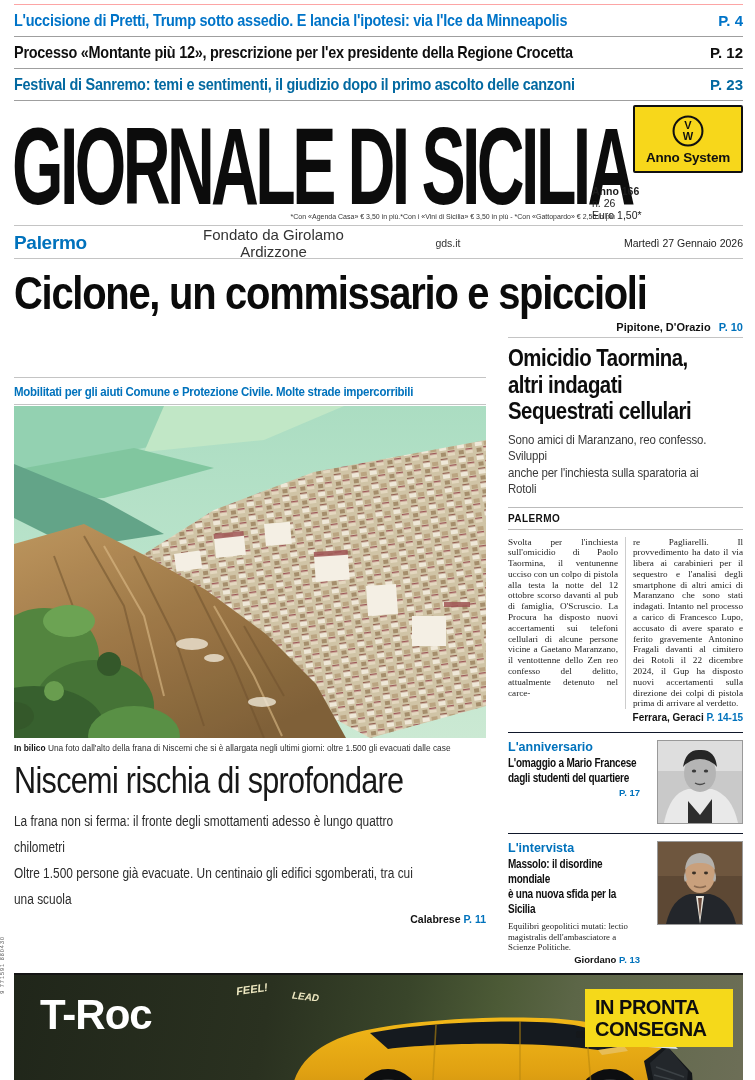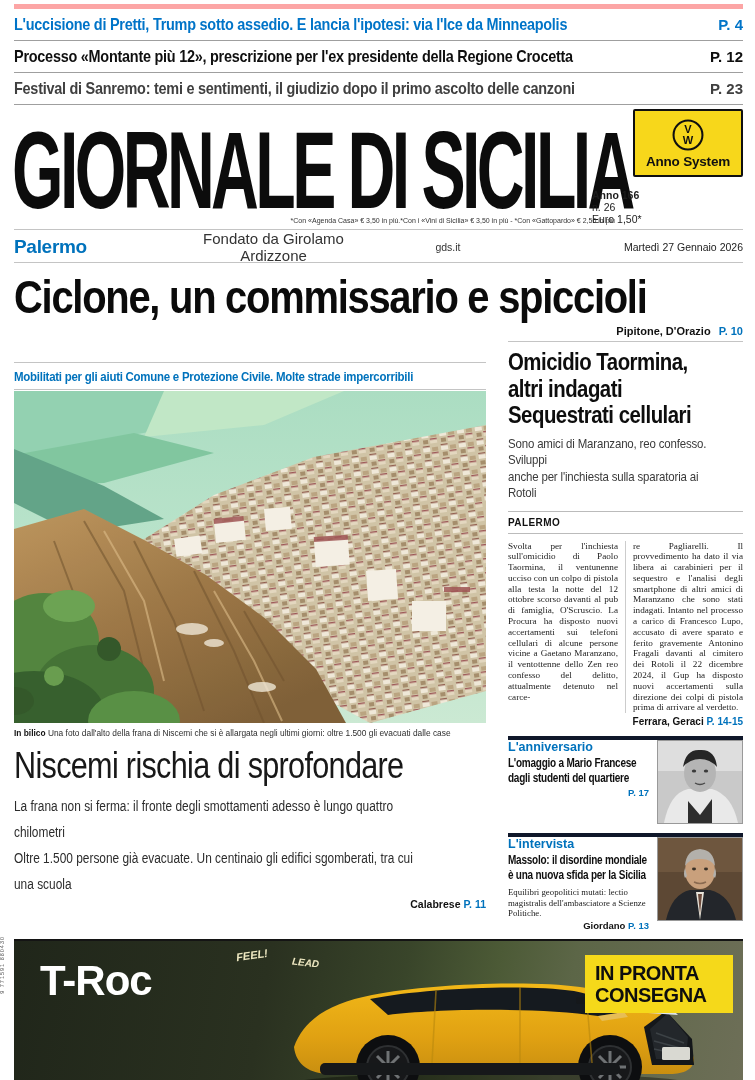--- a/index.html
+++ b/index.html
@@ -10,28 +10,28 @@
     font-family:"Liberation Sans", sans-serif; color:#111;
     padding:0 12px 0 14px;
   }
   .squeeze { display:inline-block; transform:scaleX(.85); transform-origin:0 50%; white-space:nowrap; }
   .squeezeML { display:block; transform:scaleX(.85); transform-origin:0 0; white-space:pre-line; }
   .squeeze80 { display:block; transform:scaleX(.8); transform-origin:0 0; }
   .prelines { white-space:pre-line; }
   .pageref { color:#0072bc; font-weight:800; }
 
   
-  .top-strip { margin-top:4px; border-top:5px solid #fca5a5; }
+  .top-strip { margin-top:4px; border-top:1px solid #fca5a5; }
   .strip-row { display:flex; align-items:baseline; justify-content:space-between;
                padding:6px 0 5px; border-bottom:1px solid #9f9f9f; }
   .strip-row .lbl { font-size:17px; font-weight:800; letter-spacing:-.3px; }
   .strip-row .pg  { font-size:15px; font-weight:800; margin-left:10px; flex:none; }
   .r0 .lbl,.r0 .pg { color:#0074c8; }
   .r1 .lbl,.r1 .pg { color:#0f0f0f; }
-  .r2 .lbl,.r2 .pg { color:#404040; }
+  .r2 .lbl,.r2 .pg { color:#0369a1; }
 
   
   .masthead { position:relative; height:124px; }
   .mast-title { position:absolute; left:-2px; top:4px; font-size:92px; font-weight:900;
                 letter-spacing:-5px; white-space:nowrap; color:#0c0c0c;
                 transform:scale(.72,1.18); transform-origin:0 0; }
   .sponsor-box { position:absolute; right:0; top:4px; width:110px; height:68px;
                  background:#f7d71b; border:2.5px solid #101010; border-radius:2px;
                  display:flex; flex-direction:column; align-items:center; justify-content:center; gap:2px; }
   .sponsor-box .brand { font-size:13.5px; font-weight:800; letter-spacing:-.2px; color:#101010; }
@@ -73,21 +73,21 @@
   .rs-headline { margin-top:7px; font-size:24px; font-weight:800; line-height:26.5px; letter-spacing:-.6px; color:#0d0d0d; }
   .rs-deck { margin-top:7px; font-size:13.5px; line-height:16.5px; letter-spacing:-.2px; color:#3a3a3a; }
   .cityblock { border-top:1px solid #bbb; border-bottom:1px solid #bbb; margin-top:9px; padding:5px 0; 
                font-size:10px; font-weight:900; letter-spacing:.4px; color:#111; }
   .rs-body { display:flex; margin-top:7px; font-family:"Liberation Serif", serif; font-size:9.2px; 
              line-height:10.8px; color:#1c1c1c; text-align:justify; }
   .rs-body .bc1 { flex:1; padding-right:7px; }
   .rs-body .bc2 { flex:1; padding-left:7px; border-left:1px solid #ccc; }
   .rs-byline { text-align:right; font-size:10px; font-weight:800; margin-top:3px; }
 
-  .mini { border-top:4px solid #0f172a; margin-top:9px; display:flex; gap:8px; }
+  .mini { border-top:1px solid #0f172a; margin-top:9px; padding-top:7px; display:flex; gap:17px; }
   .mini-text { flex:1; min-width:0; }
   .mini-section { font-size:12.5px; font-weight:800; color:#0072bc; }
   .mini-headline { margin-top:2px; font-size:12.5px; font-weight:800; line-height:15px; letter-spacing:-.3px;
                    color:#0f0f0f; white-space:pre-line; width:125%; }
   .mini-body { margin-top:4px; font-family:"Liberation Serif", serif; font-size:8.8px; line-height:10.6px; color:#222; }
   .mini-page { text-align:right; font-size:9.5px; margin-top:1px; }
   .mini-byline { text-align:right; font-size:9.5px; font-weight:800; margin-top:1px; }
   .mini-photo { width:86px; height:84px; flex:none; border:1px solid #999; overflow:hidden; }
 
   

